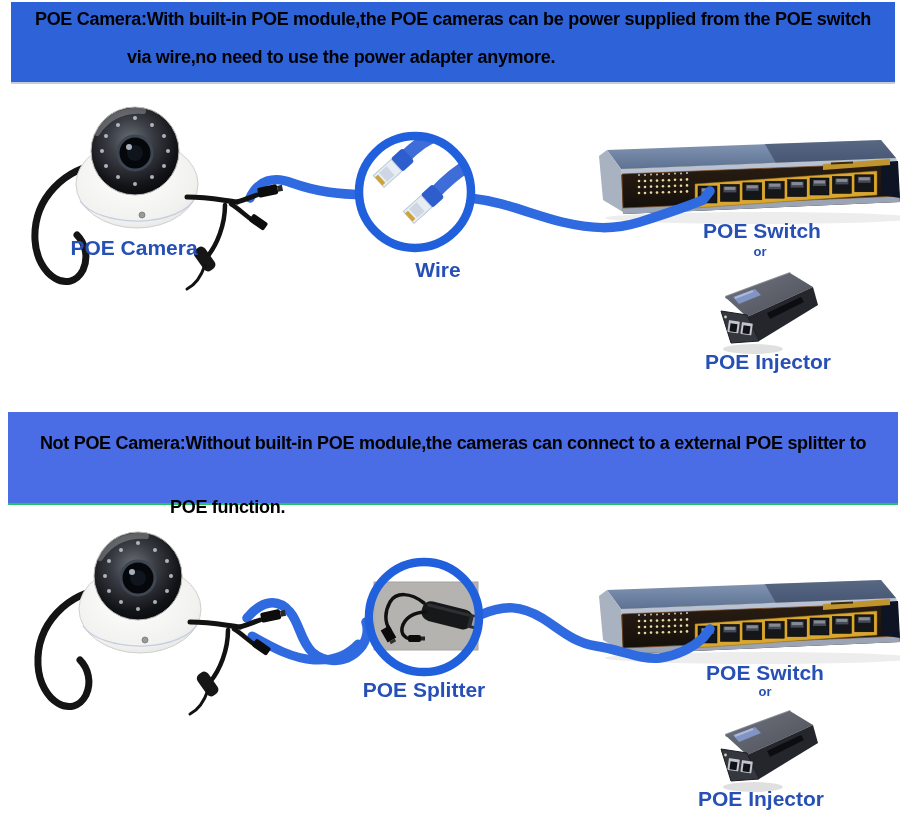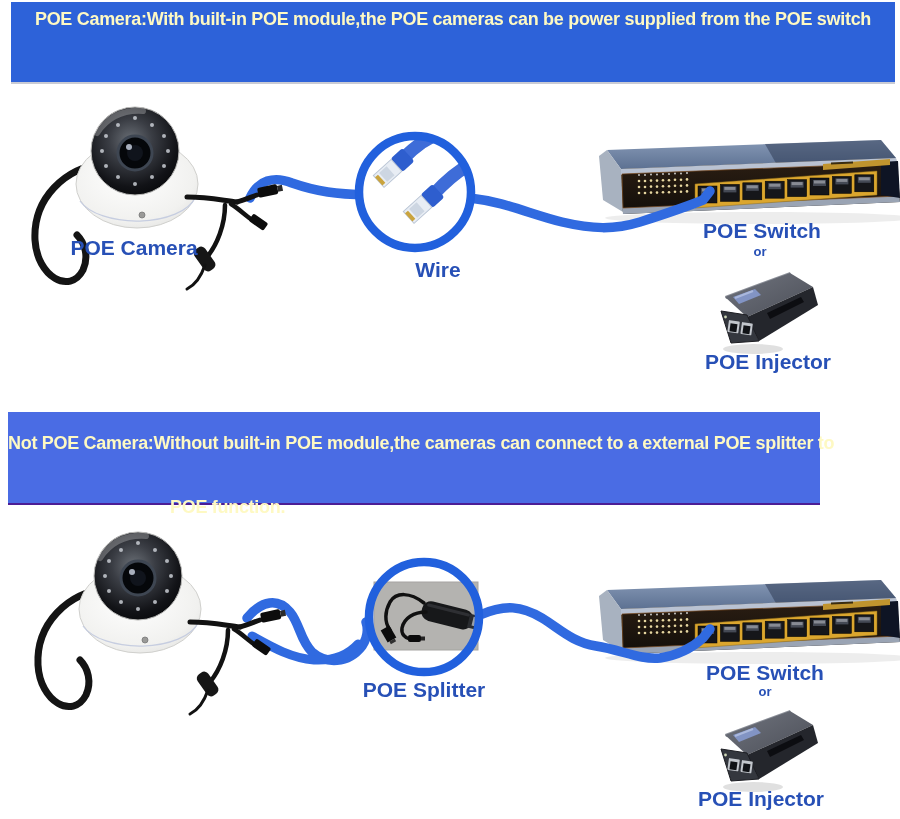--- a/index.html
+++ b/index.html
@@ -1,23 +1,23 @@
 <!DOCTYPE html>
 <html><head>
 <meta charset="utf-8">
 <style>
   html,body{margin:0;padding:0;background:#fff;}
   .canvas{position:relative;width:900px;height:819px;background:#ffffff;overflow:hidden;
           font-family:"Liberation Sans",sans-serif;}
-  .banner{position:absolute;color:#fef9c3;font-weight:bold;font-size:18px;letter-spacing:-0.3px;}
+  .banner{position:absolute;color:#000000;font-weight:bold;font-size:18px;letter-spacing:-0.3px;}
   .banner .bl{position:absolute;white-space:nowrap;}
   #banner1{left:11px;top:2px;width:884px;height:80px;background:#2d62d9;border-bottom:2px solid #c9cbd4;}
   #banner1 .l1{left:0;right:0;top:7px;text-align:center;}
   #banner1 .l2{left:116px;top:45px;}
-  #banner2{left:8px;top:412px;width:812px;height:91px;background:#4a6ce4;border-bottom:2px solid #4c1d95;}
+  #banner2{left:8px;top:412px;width:890px;height:91px;background:#4a6ce4;border-bottom:2px solid #22c55e;}
   #banner2 .l1{left:0;right:0;top:21px;text-align:center;}
   #banner2 .l2{left:162px;top:59px;margin-top:26px;}
   .dlabel{position:absolute;font-weight:bold;color:#2750b6;font-size:21px;
           transform:translateX(-50%);white-space:nowrap;}
   .dlabel.small{font-size:13px;}
   svg.scene{position:absolute;left:0;top:0;}
 </style>
 </head>
 <body>
 
@@ -282,20 +282,21 @@
         </g>
         <rect x="408" y="635" width="13" height="7" rx="2" fill="#0b0b0b"></rect>
         <rect x="421" y="636.5" width="4" height="4" fill="#222"></rect>
       </g>
       <circle cx="424" cy="617" r="55" fill="none" stroke="#2160dd" stroke-width="8.5"></circle>
     </g>
   </svg>
 
   <div class="banner" id="banner1">
     <div class="bl l1">POE Camera:With built-in POE module,the POE cameras can be power supplied from the POE switch</div>
+    <div class="bl l2">via wire,no need to use the power adapter anymore.</div>
   </div>
   <div class="banner" id="banner2">
     <div class="bl l1">Not POE Camera:Without built-in POE module,the cameras can connect to a external POE splitter to</div>
     <div class="bl l2">POE function.</div>
   </div>
 
   <div class="dlabel" style="left:134px;top:236px;">POE Camera</div>
   <div class="dlabel" style="left:438px;top:258px;">Wire</div>
   <div class="dlabel" style="left:762px;top:219px;">POE Switch</div>
   <div class="dlabel small" style="left:760px;top:244px;">or</div>

